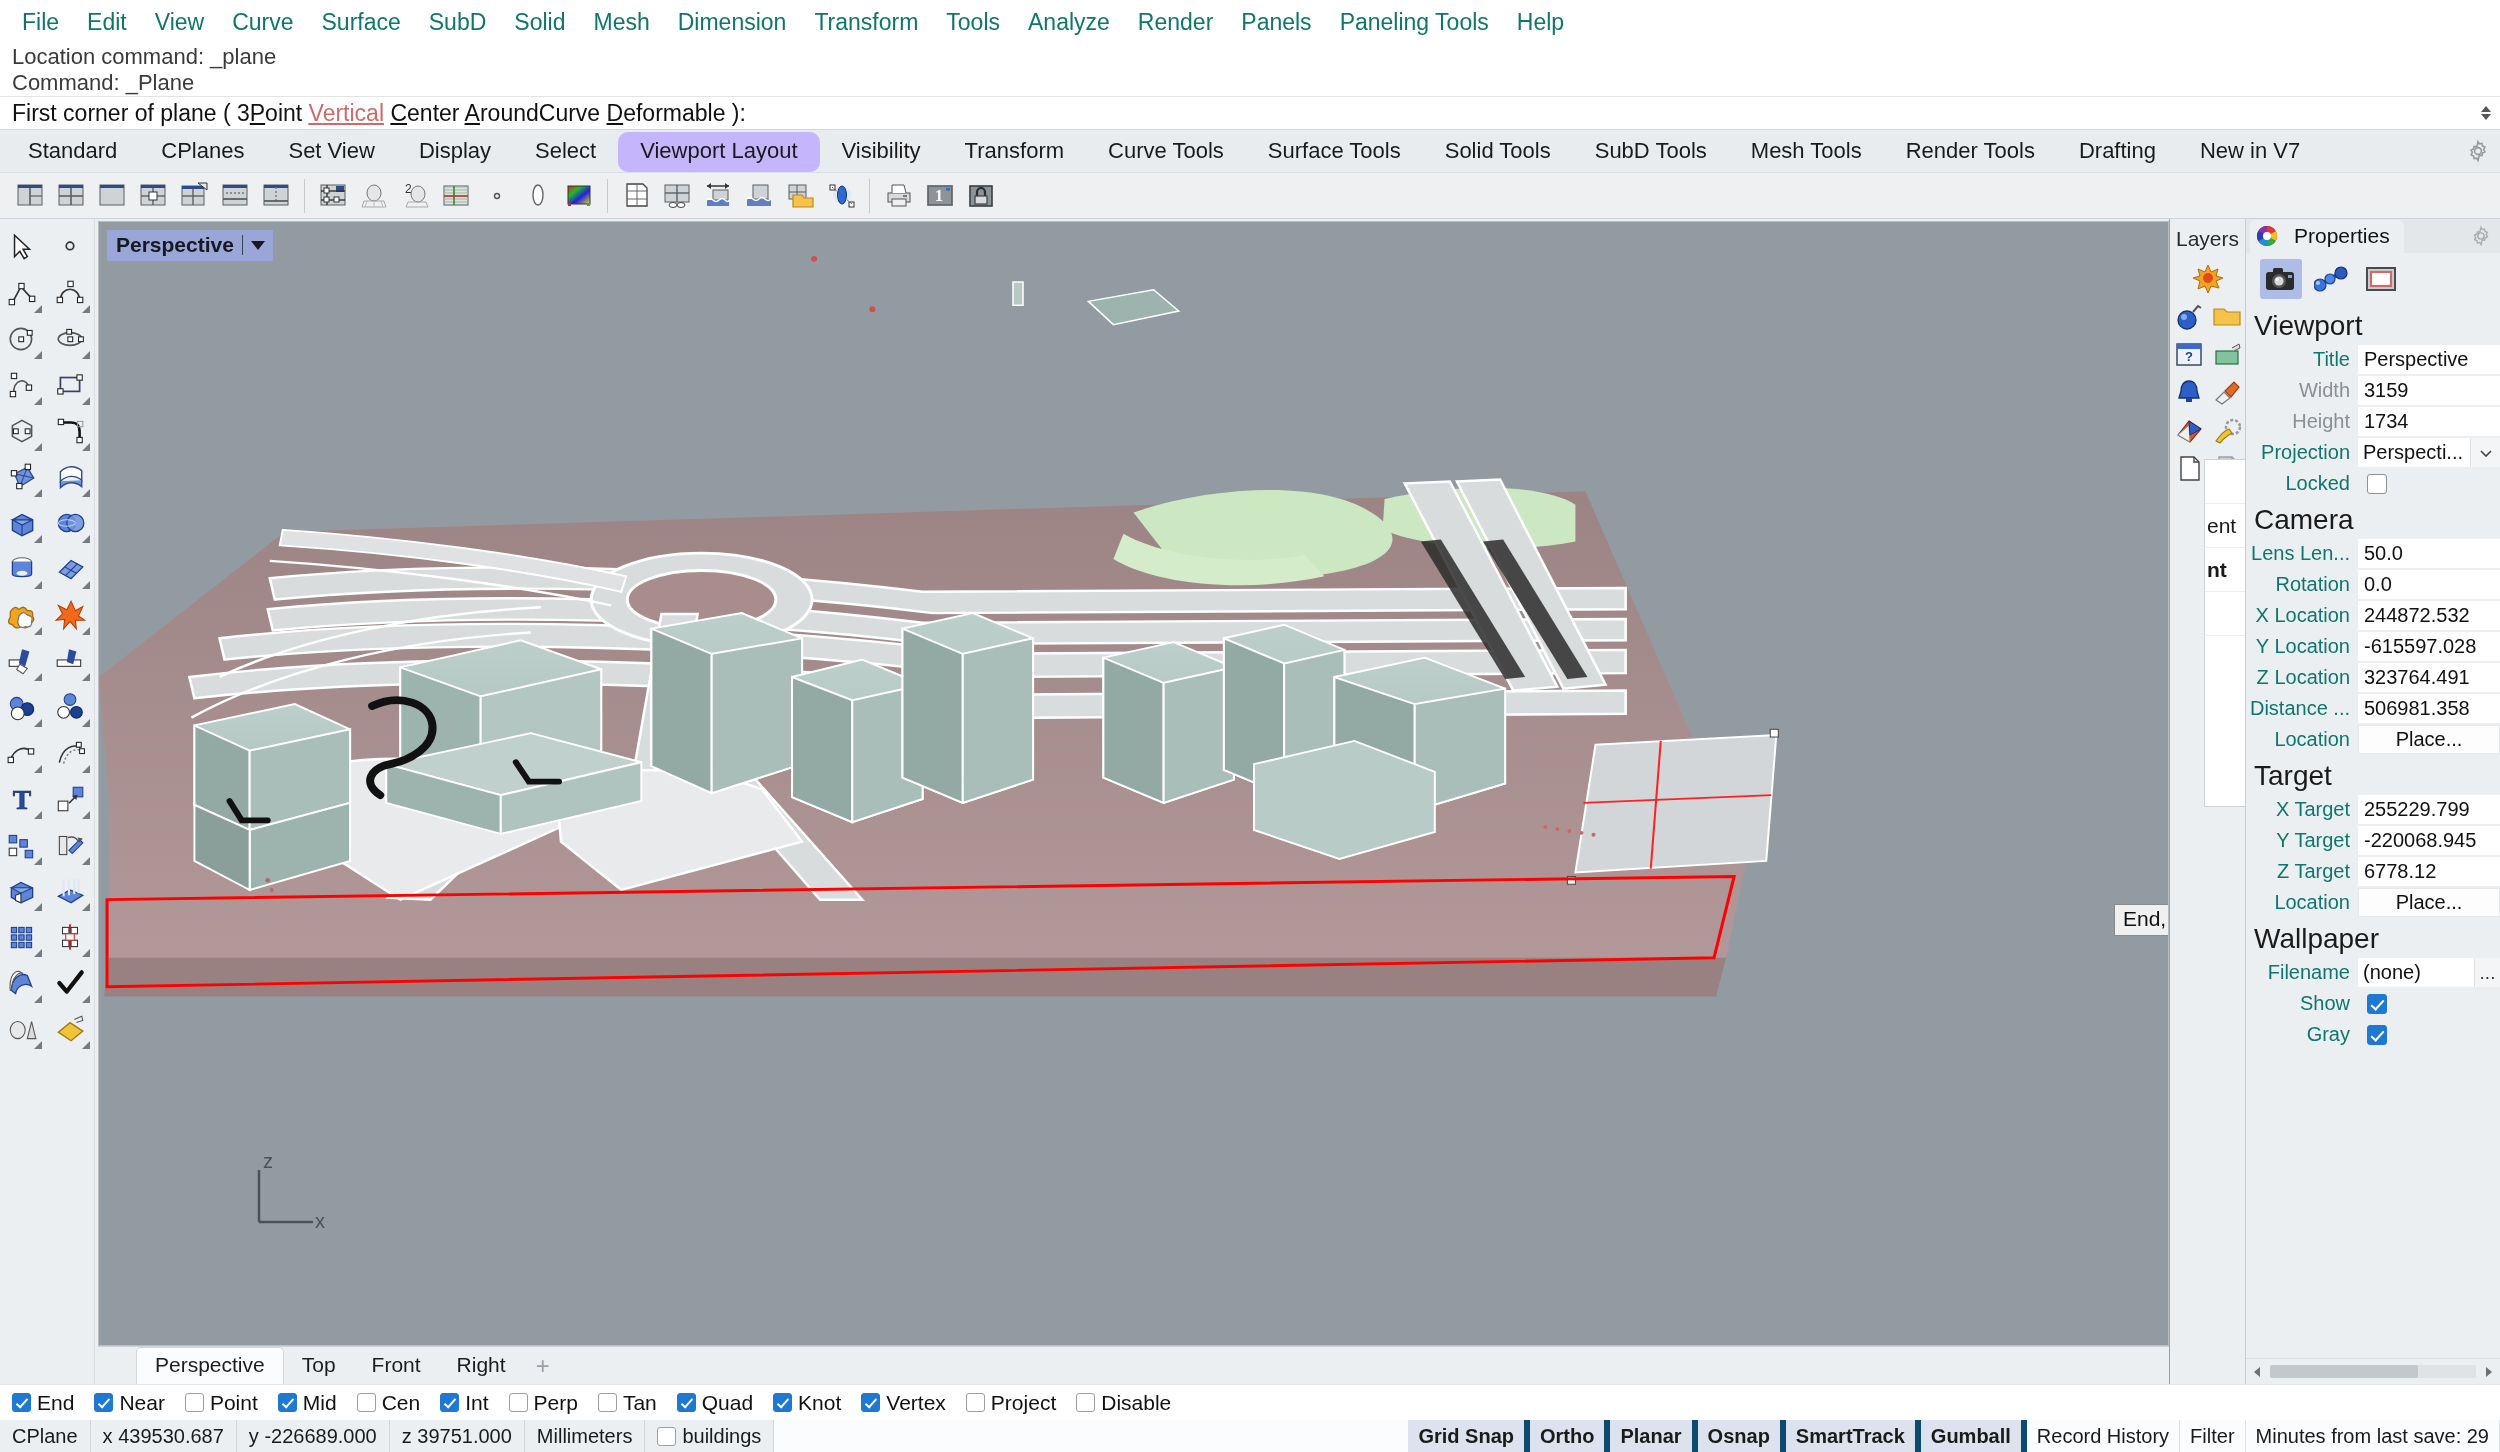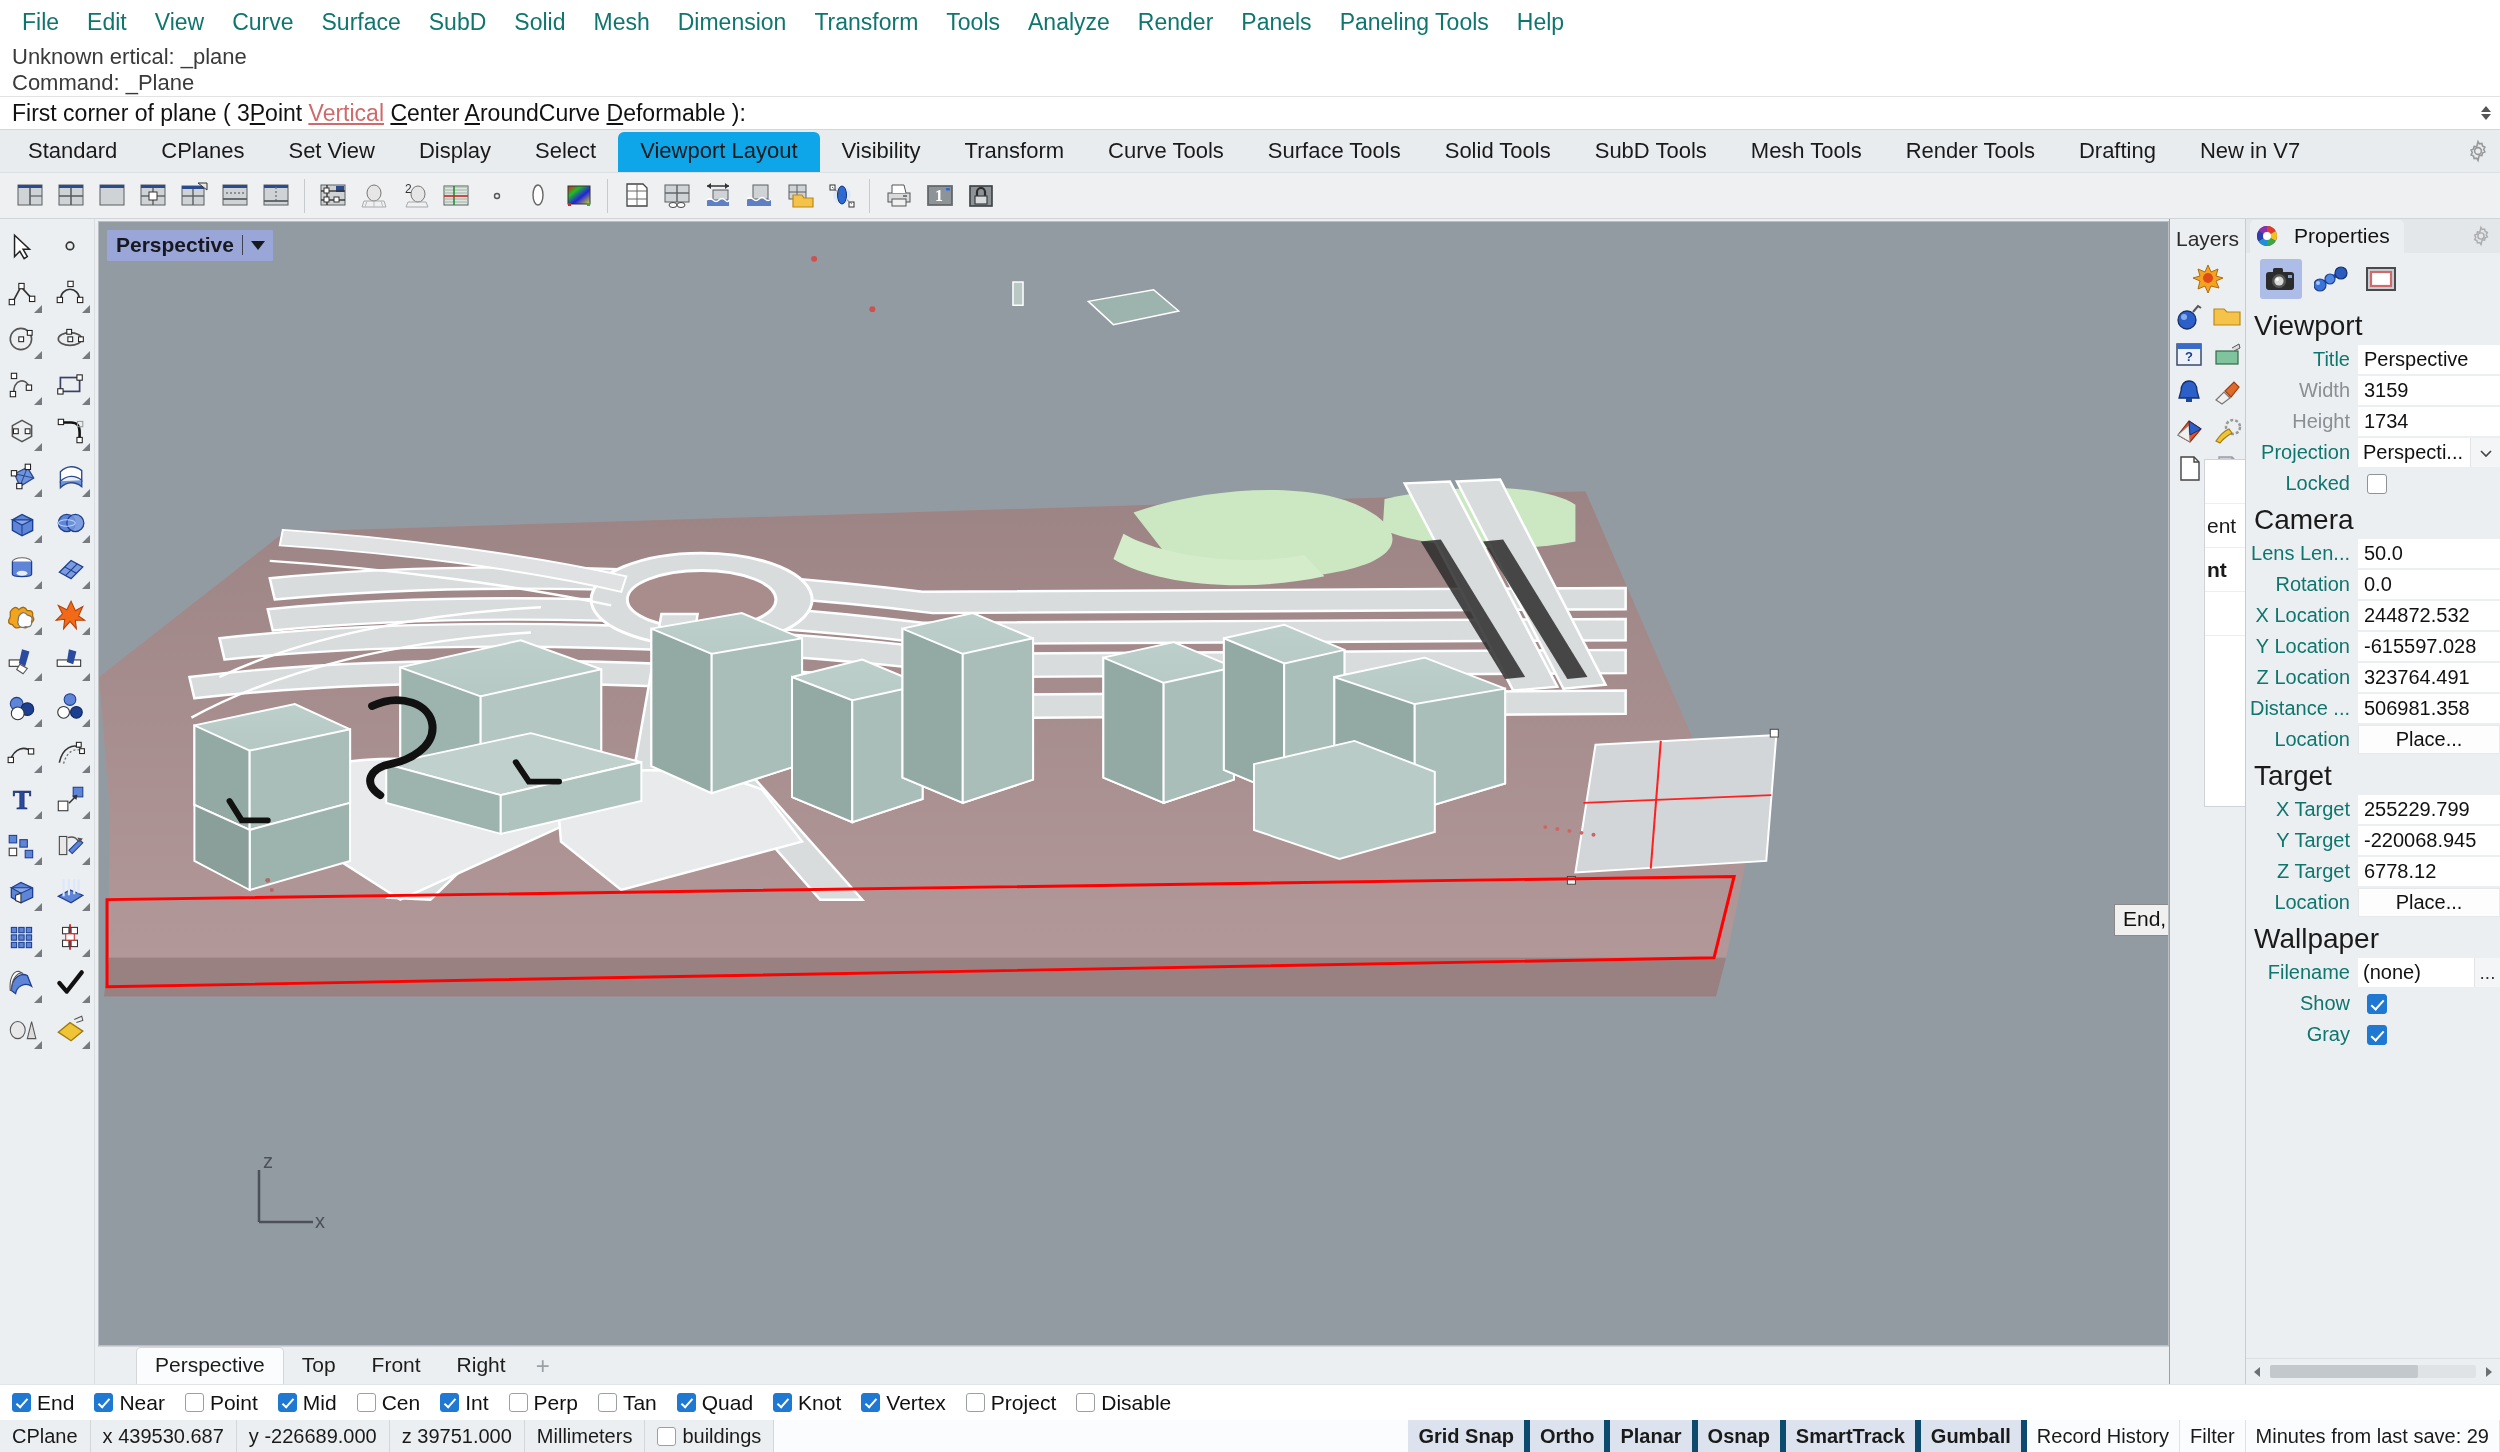--- a/index.html
+++ b/index.html
@@ -58,21 +58,21 @@
   
   .tabbar {
     flex: 0 0 43px; background: #e9ecef; display: flex; align-items: flex-end;
     padding-left: 6px; position: relative; border-bottom: 1px solid #dcdfe3;
   }
   .tab {
     font-size: 22px; color: #1a1a1a; padding: 6px 22px 8px 22px;
     cursor: default; white-space: nowrap; border-radius: 6px 6px 0 0;
     line-height: 26px;
   }
-  .tab.active { background: #0ea5e9; }
+  .tab.active { background: #c4b5fd; border-radius: 10px; }
   .tabbar-gear {
     position: absolute; right: 10px; top: 9px; width: 24px; height: 24px;
     opacity: .55;
   }
 
   
   .toolbar-top {
     flex: 0 0 46px; background: #eef0f2; display: flex; align-items: center;
     padding-left: 10px; gap: 1px; border-bottom: 1px solid #d0d4d8;
   }
@@ -267,21 +267,21 @@
       <div class="menu-item">Transform</div>
       <div class="menu-item">Tools</div>
       <div class="menu-item">Analyze</div>
       <div class="menu-item">Render</div>
       <div class="menu-item">Panels</div>
       <div class="menu-item">Paneling Tools</div>
       <div class="menu-item">Help</div>
     </div>
 
   <div class="cmdarea">
-    <div class="cmdline">Unknown ertical: _plane</div>
+    <div class="cmdline">Location command: _plane</div>
     <div class="cmdline">Command: _Plane</div>
     <div class="cmdprompt-wrap">
       <div class="cmdprompt" id="cmdprompt">First corner of plane ( <span class="opt">3<u>P</u>oint</span> <span class="opt-hi"><u>V</u>ertical</span> <span class="opt"><u>C</u>enter</span> <span class="opt"><u>A</u>roundCurve</span> <span class="opt"><u>D</u>eformable</span> ):</div>
       <div class="cmd-spin">
         <i class="up"></i>
         <i class="dn"></i>
       </div>
     </div>
   </div>
 

